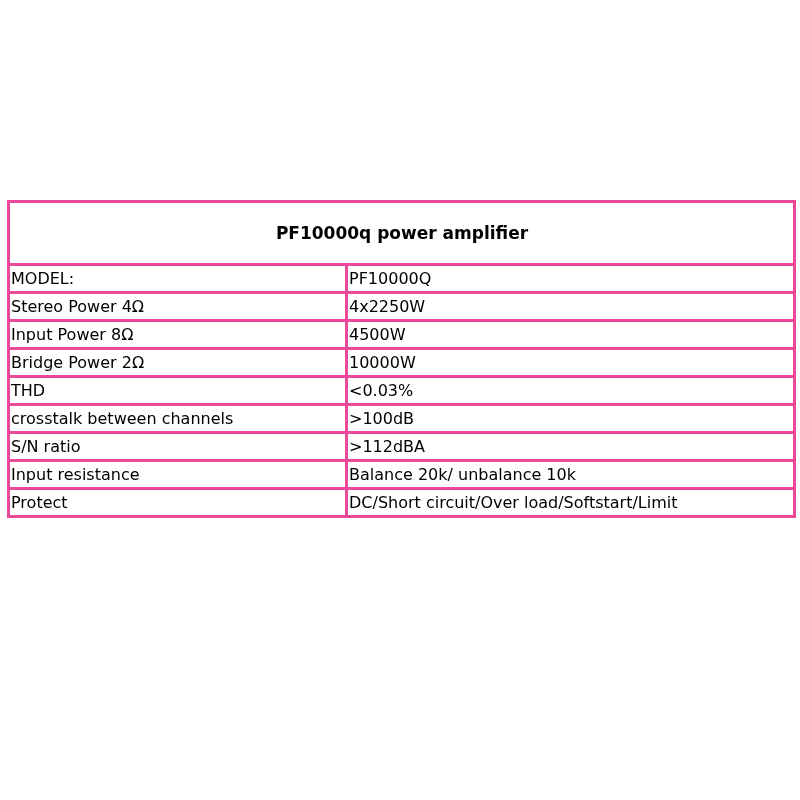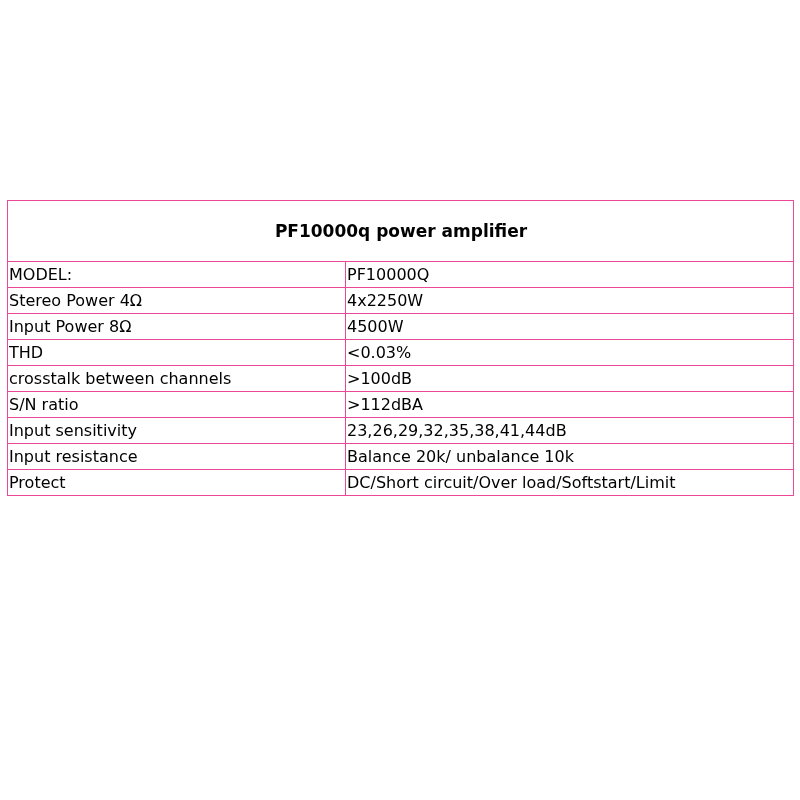--- a/index.html
+++ b/index.html
@@ -2,21 +2,21 @@
 <html><head>
 <meta charset="utf-8">
 <style>
   html, body { margin: 0; padding: 0; background: #ffffff; }
   body { width: 800px; height: 800px; position: relative; overflow: hidden; font-family: "DejaVu Sans", sans-serif; color: #000; }
   .spec-table {
     position: absolute; left: 7px; top: 200px; width: 786px;
     border-collapse: collapse; table-layout: fixed;
     border: 1px solid #808080;
   }
-  .spec-table td { border: 1px solid #ec4899; padding: 0 0 0 1px; font-size: 16px; line-height: 24px; height: 25px; white-space: nowrap; overflow: hidden; vertical-align: middle; }
+  .spec-table td { border: 3px solid #ec4899; padding: 0 0 0 1px; font-size: 16px; line-height: 24px; height: 25px; white-space: nowrap; overflow: hidden; vertical-align: middle; }
   .spec-table col.c1 { width: 338px; }
   .spec-table col.c2 { width: 448px; }
   .title-cell { height: 60px !important; text-align: center; font-weight: bold; font-size: 17px !important; }
 </style>
 </head>
 <body>
 
 <table class="spec-table">
   <colgroup>
       <col class="c1">
@@ -32,34 +32,34 @@
       </tr>
   <tr>
         <td>Stereo Power 4Ω</td>
         <td>4x2250W</td>
       </tr>
   <tr>
         <td>Input Power 8Ω</td>
         <td>4500W</td>
       </tr>
   <tr>
+        <td>Bridge Power 2Ω</td>
+        <td>10000W</td>
+      </tr>
+  <tr>
         <td>THD</td>
         <td>&lt;0.03%</td>
       </tr>
   <tr>
         <td>crosstalk between channels</td>
         <td>&gt;100dB</td>
       </tr>
   <tr>
         <td>S/N ratio</td>
         <td>&gt;112dBA</td>
-      </tr>
-  <tr>
-        <td>Input sensitivity</td>
-        <td>23,26,29,32,35,38,41,44dB</td>
       </tr>
   <tr>
         <td>Input resistance</td>
         <td>Balance 20k/ unbalance 10k</td>
       </tr>
   <tr>
         <td>Protect</td>
         <td>DC/Short circuit/Over load/Softstart/Limit</td>
       </tr>
 </tbody>

